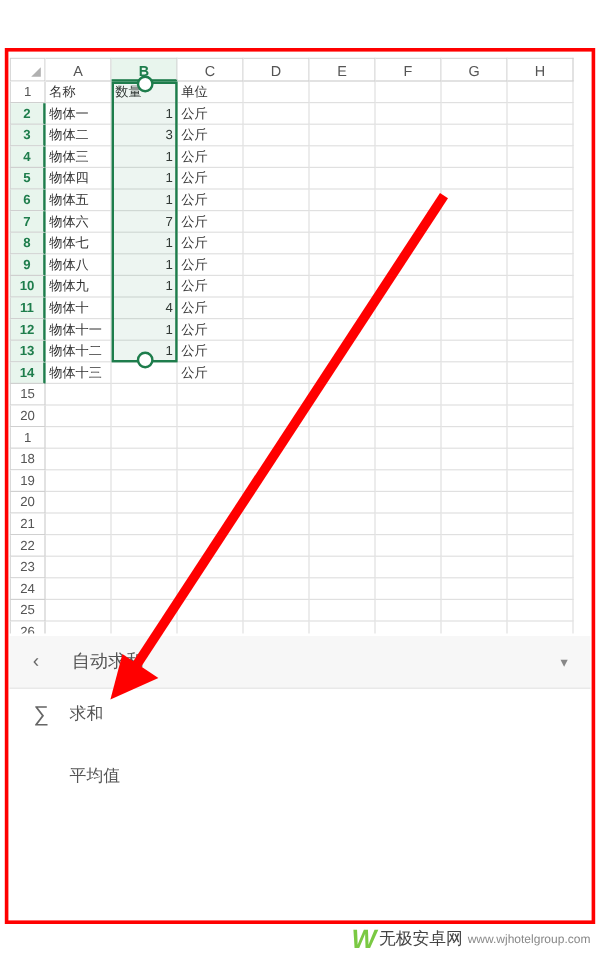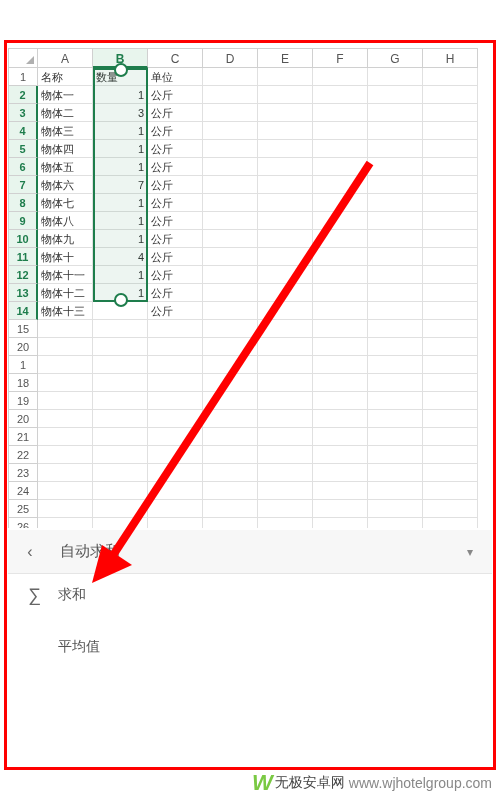--- a/index.html
+++ b/index.html
@@ -26,21 +26,21 @@
     .back-chevron { width: 44px; text-align: center; font-size: 16px; color: #666; }
     .panel-title { flex: 1; font-size: 15px; color: #555; padding-left: 8px; }
     .panel-dropdown { width: 44px; text-align: center; font-size: 12px; color: #888; }
     .menu-item { height: 42px; display: flex; align-items: center; padding-left: 20px; font-size: 14px; color: #555; }
     .menu-icon { width: 26px; font-size: 18px; color: #666; }
     .menu-label { padding-left: 4px; }
     .menu-item.no-icon .menu-label { padding-left: 30px; margin-top: 19px; }
     .arrow-overlay { position: absolute; top: 155px; left: 80px; width: 300px; height: 430px; pointer-events: none; z-index: 50; }
     .watermark { position: absolute; bottom: 4px; right: 8px; display: flex; align-items: center; font-size: 14px; color: #444; }
     .watermark .logo { font-size: 22px; font-weight: bold; color: #7ac943; margin-right: 4px; font-style: italic; letter-spacing: -2px; }
-    .watermark .sub { font-size: 14px; color: #888; margin-left: 4px; }
+    .watermark .sub { font-size: 10px; color: #888; margin-left: 4px; }
   </style>
 </head>
 <body>
 
 <div class="outer-border"></div>
 
 <div class="spreadsheet-area">
   <div class="corner-cell"></div>
   <div class="col-headers" id="col-headers">
       <div class="col-header">A</div>

